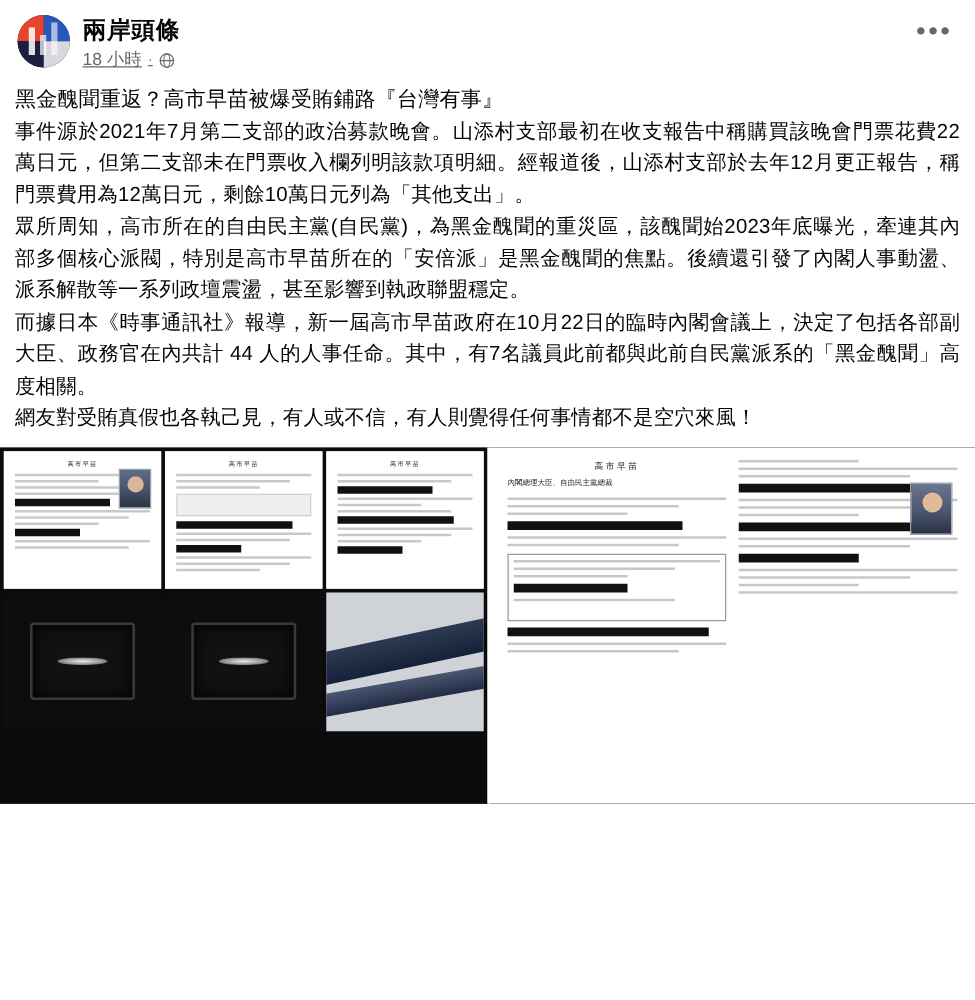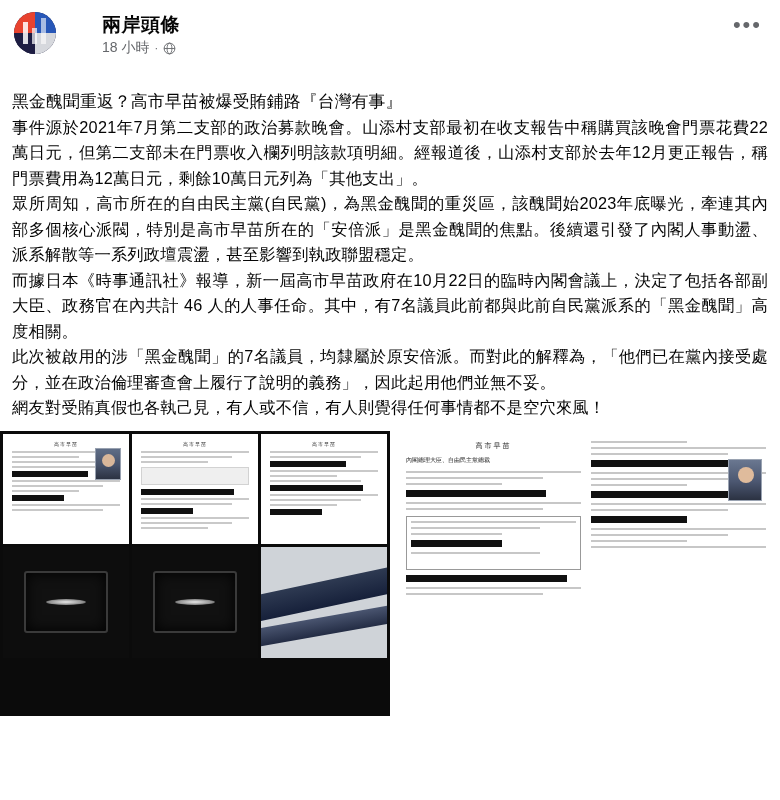--- a/index.html
+++ b/index.html
@@ -13,21 +13,20 @@
     width: 780px; height: 800px;
     background: #fff;
     position: relative;
     overflow: hidden;
   }
   
   .post-header {
     display: flex;
     align-items: flex-start;
     padding: 12px 14px 6px 14px;
-    gap: 36px;
   }
   .avatar {
     width: 42px; height: 42px;
     border-radius: 50%;
     overflow: hidden;
     flex: 0 0 42px;
     position: relative;
     background: #1b1b3a;
   }
   .avatar .q1 { position:absolute; left:0; top:0; width:50%; height:50%; background:#e8432f; }
@@ -52,20 +51,21 @@
     letter-spacing: .5px;
     line-height: 23px;
   }
   .meta-row {
     display: flex;
     align-items: center;
     gap: 5px;
     margin-top: 3px;
     font-size: 14px;
     color: #65676b;
+    text-decoration: underline;
   }
   .meta-dot { font-size: 11px; color:#65676b; }
   .globe-icon { display:inline-block; width:13px; height:13px; }
   .more-btn {
     margin-left: auto;
     color: #65676b;
     font-size: 22px;
     letter-spacing: 2px;
     line-height: 14px;
     padding: 6px 4px 0 0;
@@ -73,21 +73,20 @@
     user-select: none;
   }
   
   .post-body {
     padding: 4px 12px 4px 12px;
     color: #050505;
     font-size: 16.3px;
     line-height: 25.5px;
     letter-spacing: .2px;
     text-align: justify;
-    margin-top: 22px;
   }
   .post-body p { margin: 0; }
   .post-body p.title {
     font-size: 16.8px;
   }
   
   .media {
     margin-top: 6px;
     width: 780px;
     height: 285px;
@@ -293,22 +292,21 @@
         </span>
       </div>
     </div>
     <div class="more-btn">•••</div>
   </div>
 
   <div class="post-body">
     <p class="title">黑金醜聞重返？高市早苗被爆受賄鋪路『台灣有事』</p>
     <p>事件源於2021年7月第二支部的政治募款晚會。山添村支部最初在收支報告中稱購買該晚會門票花費22萬日元，但第二支部未在門票收入欄列明該款項明細。經報道後，山添村支部於去年12月更正報告，稱門票費用為12萬日元，剩餘10萬日元列為「其他支出」。</p>
     <p>眾所周知，高市所在的自由民主黨(自民黨)，為黑金醜聞的重災區，該醜聞始2023年底曝光，牽連其內部多個核心派閥，特別是高市早苗所在的「安倍派」是黑金醜聞的焦點。後續還引發了內閣人事動盪、派系解散等一系列政壇震盪，甚至影響到執政聯盟穩定。</p>
-    <p>而據日本《時事通訊社》報導，新一屆高市早苗政府在10月22日的臨時內閣會議上，決定了包括各部副大臣、政務官在內共計 46 人的人事任命。其中，有7名議員此前都與此前自民黨派系的「黑金醜聞」高度相關。</p>
-    <p>此次被啟用的涉「黑金醜聞」的7名議員，均隸屬於原安倍派。而對此的解釋為，「他們已在黨內接受處分，並在政治倫理審查會上履行了說明的義務」，因此起用他們並無不妥。</p>
+    <p>而據日本《時事通訊社》報導，新一屆高市早苗政府在10月22日的臨時內閣會議上，決定了包括各部副大臣、政務官在內共計 44 人的人事任命。其中，有7名議員此前都與此前自民黨派系的「黑金醜聞」高度相關。</p>
     <p>網友對受賄真假也各執己見，有人或不信，有人則覺得任何事情都不是空穴來風！</p>
   </div>
 
   <div class="media">
 
     <div class="media-left">
       <div class="thumb-grid">
 
         <div class="thumb">
           <div class="doc">

